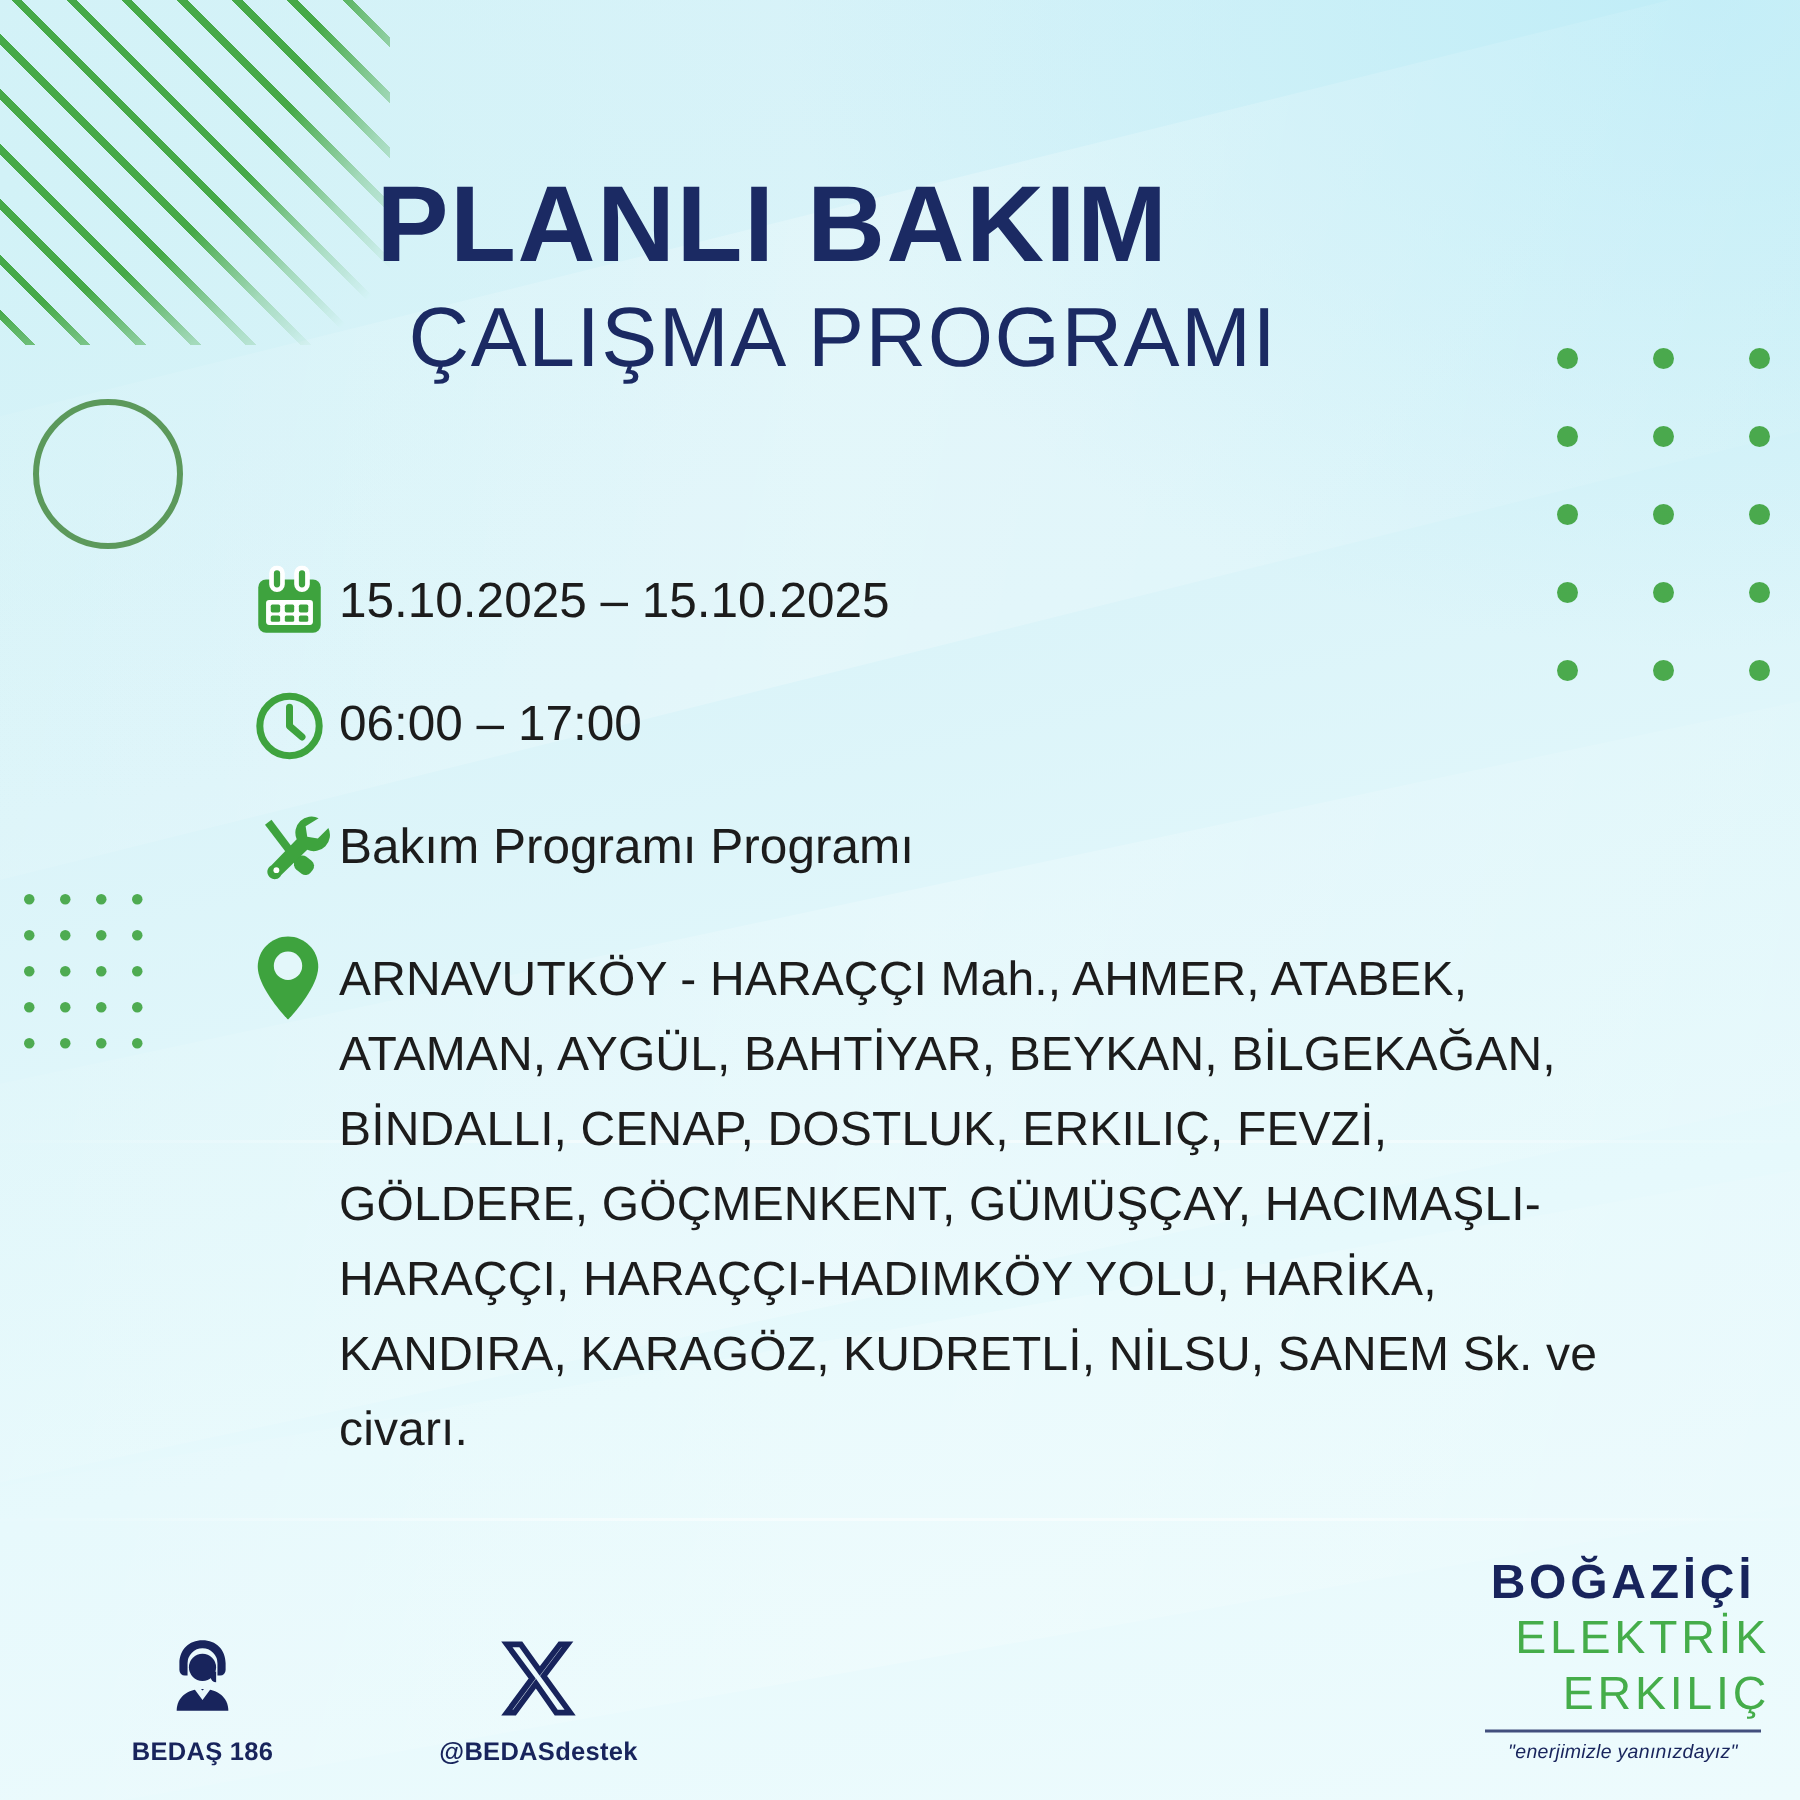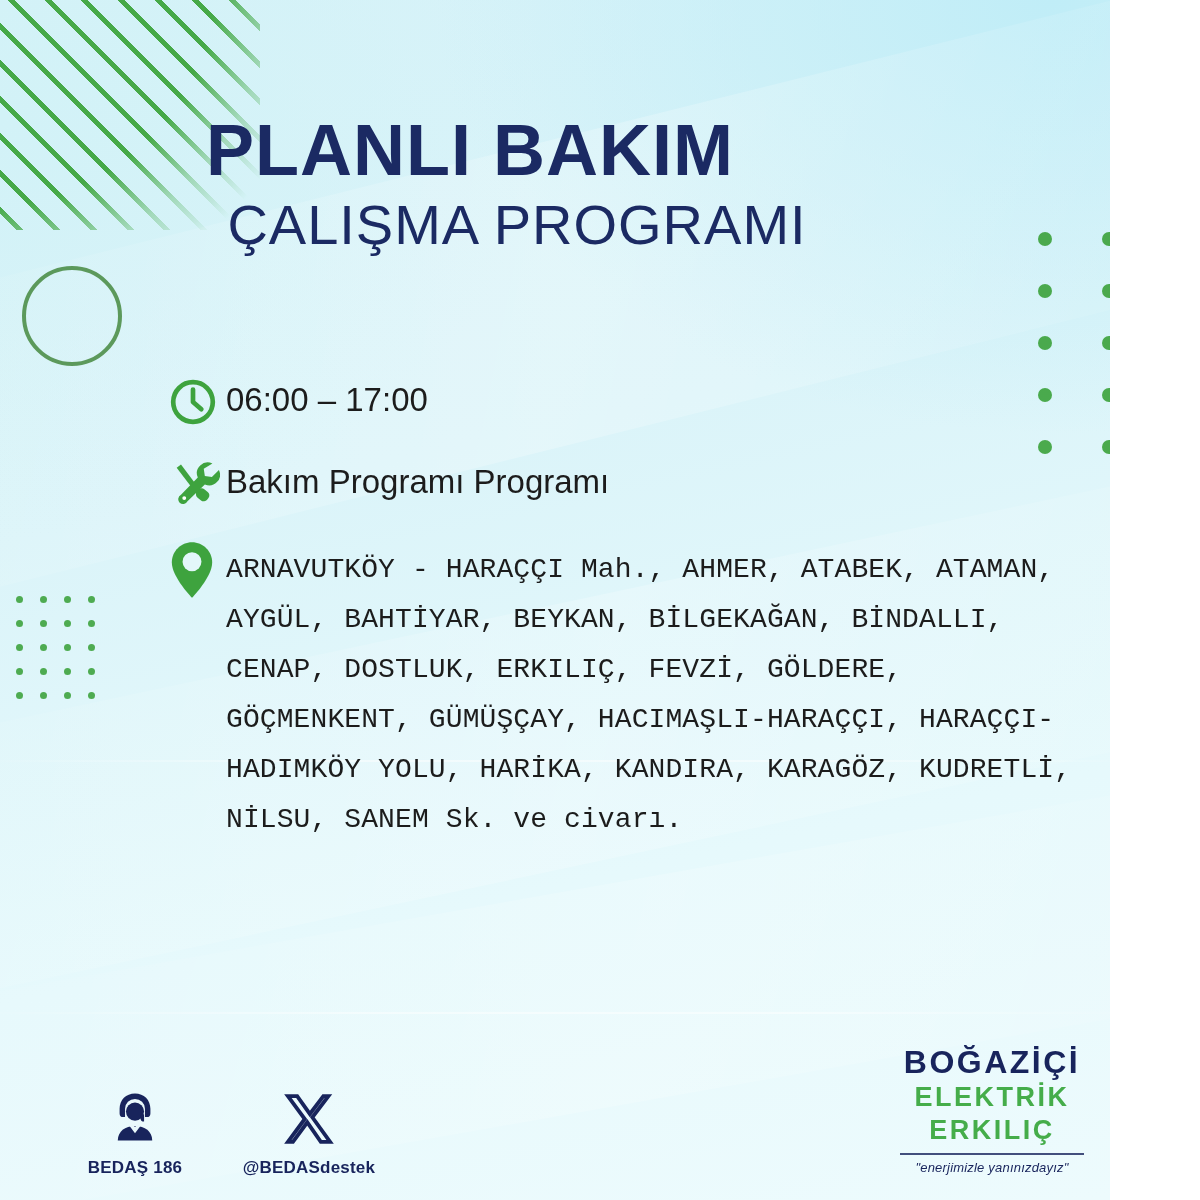--- a/index.html
+++ b/index.html
@@ -2,21 +2,21 @@
 <html><head>
 <meta charset="utf-8">
 <style>
   html, body {
     margin: 0;
     padding: 0;
     background: #ffffff;
   }
   #poster {
     position: relative;
-    width: 1110px;
+    width: 1200px;
     height: 1200px;
     overflow: hidden;
     font-family: "Liberation Sans", sans-serif;
     background:
       radial-gradient(ellipse 1000px 700px at 95% 0%, #c0edf7 0%, rgba(192,237,247,0) 62%),
       radial-gradient(ellipse 900px 700px at 0% 10%, #d2f2f7 0%, rgba(210,242,247,0) 60%),
       linear-gradient(168deg, #d6f2f8 0%, #dbf4f9 38%, #e6f9fc 70%, #edfbfd 100%);
   }
 
   
@@ -120,37 +120,36 @@
     justify-content: flex-start;
   }
   .row-text {
     color: #1c1c1c;
     font-size: 33px;
     line-height: 38px;
     font-weight: 400;
     padding-top: 5px;
   }
   .row-address .row-text {
-    font-size: 28px;
+    font-size: 32px;
     line-height: 50px;
     letter-spacing: .1px;
     max-width: 855px;
-    font-family: Liberation Mono, monospace;
   }
   .row-address { margin-bottom: 0; }
   .row-address .row-icon { padding-top: 4px; }
 
   
   .footer {
     position: absolute;
     left: 60px;
     bottom: 22px;
     display: flex;
     align-items: flex-end;
-    gap: 24px;
+    gap: 74px;
   }
   .contact {
     width: 150px;
     text-align: center;
     color: #18245c;
   }
   .contact .ci { height: 64px; display: flex; align-items: flex-end; justify-content: center; }
   .contact .cl {
     display: block;
     margin-top: 12px;
@@ -170,24 +169,25 @@
   .brand .b1 {
     display: block;
     color: #18245c;
     font-size: 32px;
     font-weight: 700;
     letter-spacing: 2.5px;
   }
   .brand .b2, .brand .b3 {
     display: block;
     color: #45ad4a;
-    font-size: 27px;
-    font-weight: 700;
+    font-size: 31px;
+    font-weight: 400;
     letter-spacing: 2.5px;
     margin-top: 6px;
+    text-align: right;
   }
   .brand .rule {
     height: 2px;
     background: #18245c;
     margin: 9px 6px 6px 6px;
     opacity: .8;
   }
   .brand .b4 {
     display: block;
     color: #18245c;
@@ -251,20 +251,39 @@
       <span></span>
   </div>
 
   <div class="heading">
     <div class="title-main">PLANLI BAKIM</div>
     <div class="title-sub">ÇALIŞMA PROGRAMI</div>
   </div>
 
   <div class="info">
 
+    <div class="row">
+      <div class="row-icon">
+        <svg width="50" height="50" viewBox="0 0 48 48" aria-hidden="true">
+          <rect x="4" y="9" width="40" height="34" rx="5" fill="#3ea33e"></rect>
+          <rect x="9" y="22" width="30" height="16" rx="2" fill="#ffffff"></rect>
+          <rect x="12.5" y="1.5" width="7" height="14" rx="3.5" fill="#3ea33e" stroke="#ffffff" stroke-width="3"></rect>
+          <rect x="28.5" y="1.5" width="7" height="14" rx="3.5" fill="#3ea33e" stroke="#ffffff" stroke-width="3"></rect>
+          <g fill="#3ea33e">
+            <rect x="12" y="25" width="6" height="5" rx="1"></rect>
+            <rect x="21" y="25" width="6" height="5" rx="1"></rect>
+            <rect x="30" y="25" width="6" height="5" rx="1"></rect>
+            <rect x="12" y="32" width="6" height="4" rx="1"></rect>
+            <rect x="21" y="32" width="6" height="4" rx="1"></rect>
+            <rect x="30" y="32" width="6" height="4" rx="1"></rect>
+          </g>
+        </svg>
+      </div>
+      <div class="row-text">15.10.2025 – 15.10.2025</div>
+    </div>
 
     <div class="row">
       <div class="row-icon">
         <svg width="50" height="50" viewBox="0 0 48 48" aria-hidden="true">
           <circle cx="24" cy="24" r="19" fill="none" stroke="#3ea33e" stroke-width="4.5"></circle>
           <path d="M24 12 L24 24 L32 31" fill="none" stroke="#3ea33e" stroke-width="4.5" stroke-linecap="round" stroke-linejoin="round"></path>
         </svg>
       </div>
       <div class="row-text">06:00 – 17:00</div>
     </div>

